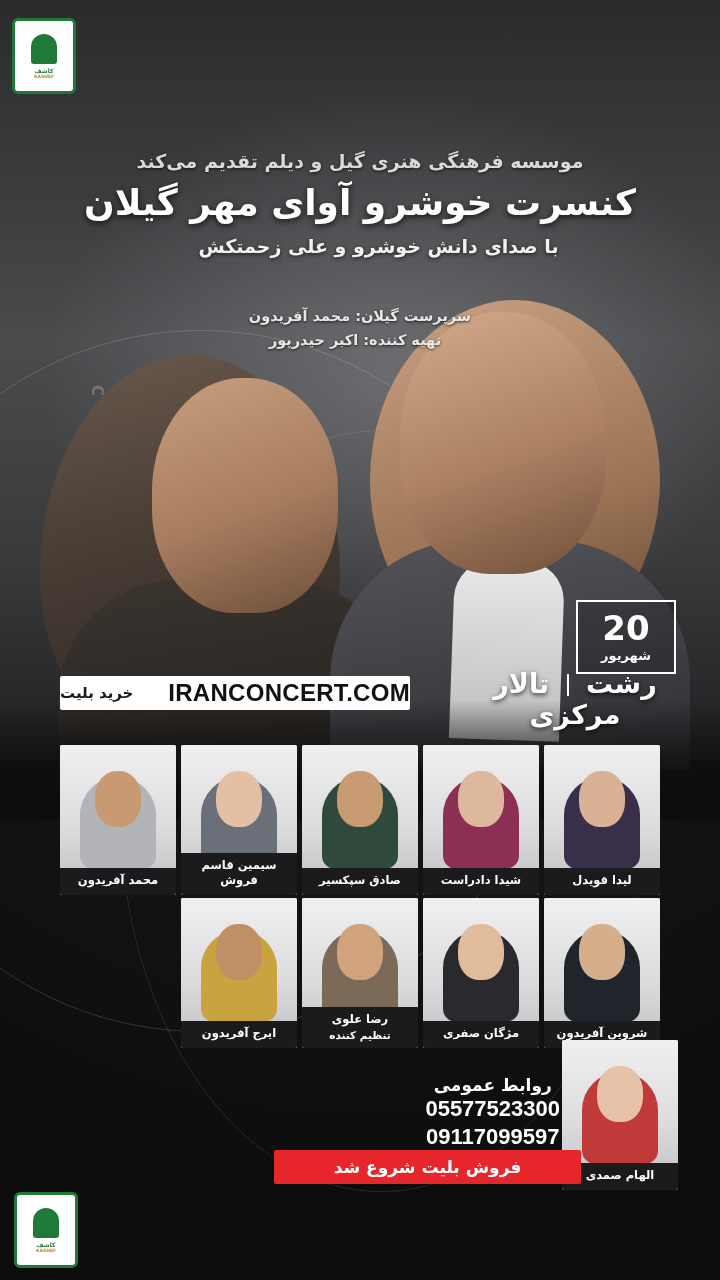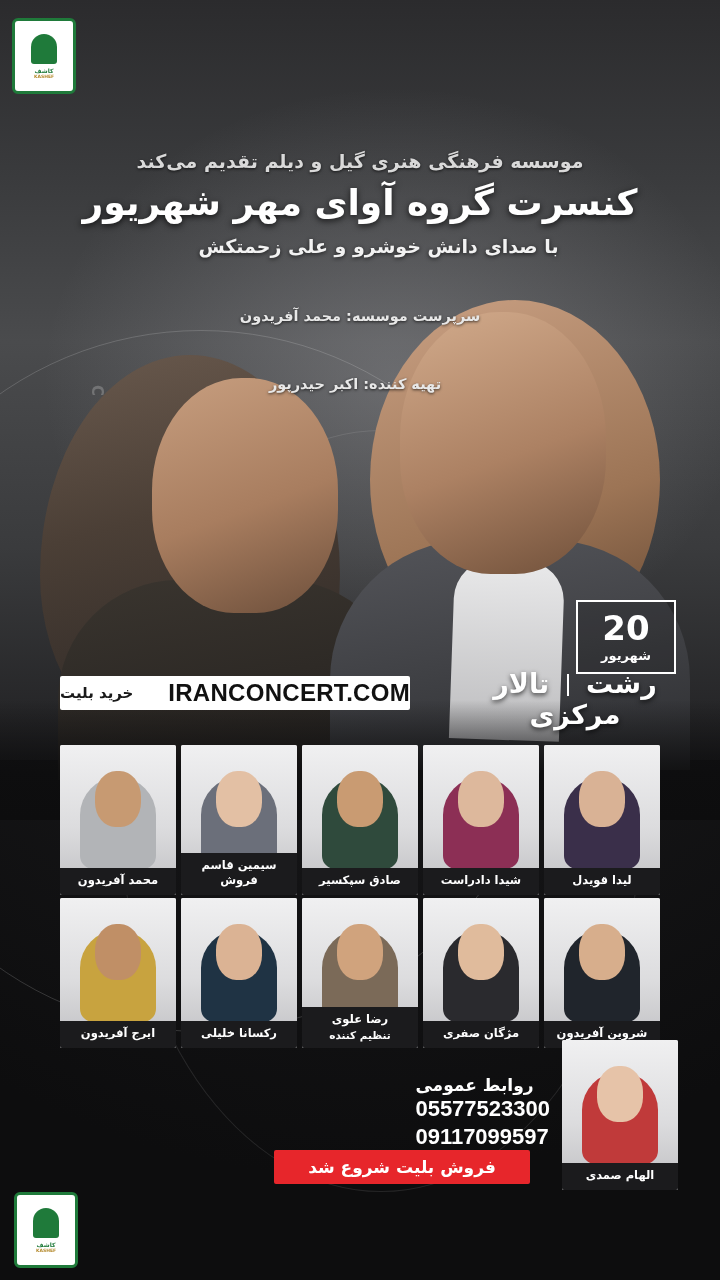--- a/index.html
+++ b/index.html
@@ -50,21 +50,21 @@
   .subtitle{
     margin-top:12px;color:#f2f2f2;font-size:19px;font-weight:800;
     text-shadow:0 1px 4px rgba(0,0,0,.7);
     padding-left:37px;
   }
   .credits{
     position:absolute;top:305px;right:0;left:0;text-align:center;
     color:#e8e8e8;font-size:14.5px;font-weight:800;line-height:1.65;
     text-shadow:0 1px 3px rgba(0,0,0,.7);
   }
-  .credits .c2{margin-right:10px;margin-top:44px;}
+  .credits .c2{margin-right:10px;}
   .figure{
     position:absolute;border-radius:50% 50% 45% 45%/55% 55% 45% 45%;
   }
   .fig-left{
     left:40px;top:355px;width:300px;height:400px;
     background:linear-gradient(165deg,#6a5a4e 0%,#4b3f36 40%,#272322 100%);
     filter:blur(.2px);
   }
   .head-left{
     position:absolute;left:152px;top:378px;width:186px;height:235px;border-radius:48% 48% 44% 44%;
@@ -153,26 +153,26 @@
   .t4 .silh{background:#6b6f7a}.t4 .face{background:#e3c0a4}
   .t5 .silh{background:#b2b4b7}.t5 .face{background:#c79a72}
   .t6 .silh{background:#20252c}.t6 .face{background:#d7ae8c}
   .t7 .silh{background:#2a2a2e}.t7 .face{background:#e0bb9c}
   .t8 .silh{background:#7b6a58}.t8 .face{background:#d0a37d}
   .t9 .silh{background:#1f3344}.t9 .face{background:#dbb394}
   .t10 .silh{background:#c8a33f}.t10 .face{background:#c08f66}
   .t11 .silh{background:#c03a3a}.t11 .face{background:#e6c3a8}
   
   .pr-block{
-    position:absolute;right:170px;top:1075px;text-align:left;color:#ffffff;direction:rtl;
+    position:absolute;right:160px;top:1075px;text-align:center;color:#ffffff;direction:rtl;
   }
   .pr-title{font-size:17px;font-weight:800;letter-spacing:2px;}
   .pr-phone{font-size:22px;font-weight:900;line-height:1.28;font-family:"Liberation Sans",sans-serif;direction:ltr;}
   .sale-banner{
-    position:absolute;left:274px;top:1150px;width:256px;height:34px;
+    position:absolute;left:274px;top:1150px;width:307px;height:34px;
     background:#e7262b;color:#ffffff;display:flex;align-items:center;justify-content:center;
     font-size:17px;font-weight:900;border-radius:2px;
   }
   .solo-card{
     position:absolute;left:562px;top:1040px;width:116px;height:150px;
   }
   
   .logo{
     position:absolute;width:58px;height:70px;border-radius:6px;
     background:#ffffff;border:3px solid #1f7a3a;
@@ -207,26 +207,26 @@
 
   <div class="figure fig-right"></div>
   <div class="body-right"></div>
   <div class="shirt-right"></div>
   <div class="head-right"></div>
 
   <div class="edge-fade"></div>
 
   <div class="header">
     <div class="presenter">موسسه فرهنگی هنری گیل و دیلم تقدیم می‌کند</div>
-    <div class="title">کنسرت گروه آوای مهر شهریور</div>
+    <div class="title">کنسرت خوشرو آوای مهر گیلان</div>
     <div class="subtitle">با صدای دانش خوشرو و علی زحمتکش</div>
   </div>
 
   <div class="credits">
-    <div>سرپرست موسسه: محمد آفریدون</div>
+    <div>سرپرست گیلان: محمد آفریدون</div>
     <div class="c2">تهیه کننده: اکبر حیدرپور</div>
   </div>
 
   <div class="date-badge">
     <div class="date-num">20</div>
     <div class="date-month">شهریور</div>
   </div>
   <div class="venue">
     <span>رشت</span>
     <span class="sep"></span>
@@ -285,26 +285,20 @@
       <div class="name">مژگان صفری</div>
     </div>
     <div class="card t8">
       <div class="photo"></div>
       <div class="silh"></div>
       <div class="face"></div>
       <div class="name">
         <span>رضا علوی</span>
         <span class="role">تنظیم کننده</span>
       </div>
-    </div>
-    <div class="card t9">
-      <div class="photo"></div>
-      <div class="silh"></div>
-      <div class="face"></div>
-      <div class="name">رکسانا خلیلی</div>
     </div>
     <div class="card t10">
       <div class="photo"></div>
       <div class="silh"></div>
       <div class="face"></div>
       <div class="name">ایرج آفریدون</div>
     </div>
   </div>
 
   <div class="card t11 solo-card">

